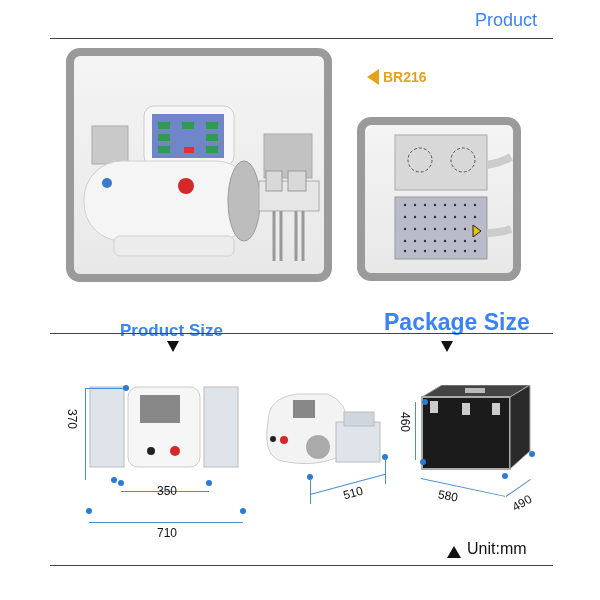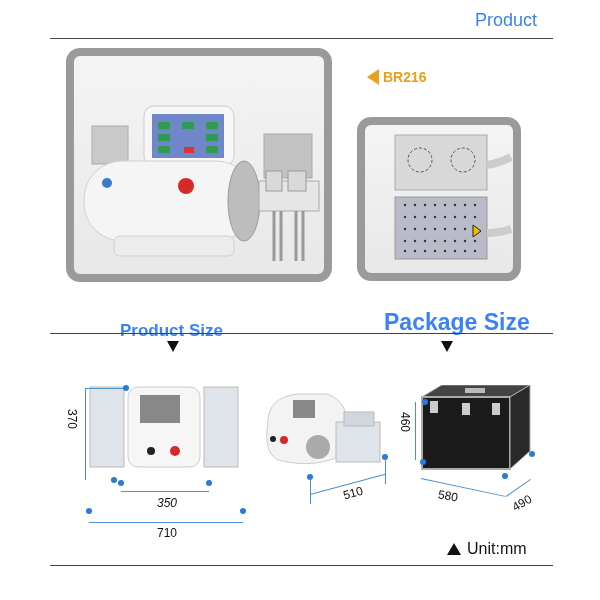--- a/index.html
+++ b/index.html
@@ -8,21 +8,21 @@
   .hr { position:absolute; left:50px; width:503px; height:1px; background:#444; }
   .title { position:absolute; font-size:18px; font-weight:normal; color:#3b82f6; }
   .title.bold { font-weight:bold; }
   .frame { position:absolute; border:8px solid #9a9a9a; border-radius:14px; background:linear-gradient(#f4f4f4,#e8e8e8); box-sizing:border-box; overflow:hidden; }
   .tri-down { position:absolute; width:0; height:0; border-left:6px solid transparent; border-right:6px solid transparent; border-top:11px solid #111; }
   .model { position:absolute; left:367px; top:69px; display:flex; align-items:center; gap:4px; color:#e8a21a; font-size:14px; font-weight:bold; }
   .model .arrow { width:0; height:0; border-top:8px solid transparent; border-bottom:8px solid transparent; border-right:12px solid #e8a21a; }
   .dim { position:absolute; font-size:12px; color:#111; }
   .dot { position:absolute; width:6px; height:6px; border-radius:50%; background:#2a7bd6; }
   .line { position:absolute; background:#4a8fd0; }
-  .unit { position:absolute; left:447px; top:540px; font-size:16px; display:flex; align-items:center; gap:6px; }
+  .unit { position:absolute; left:447px; top:540px; font-size:16px; display:flex; align-items:flex-end; gap:6px; }
   .tri-up { width:0; height:0; border-left:7px solid transparent; border-right:7px solid transparent; border-bottom:12px solid #111; }
 </style>
 </head>
 <body>
 
 <div class="title" style="right:63px; top:10px;">Product</div>
 <div class="hr" style="top:38px;"></div>
 
 <div class="frame" style="left:66px; top:48px; width:266px; height:234px;">
   <svg width="250" height="218" viewBox="0 0 250 218">
@@ -131,21 +131,21 @@
   </svg>
 </div>
 <div class="dim" style="left:62px; top:412px; transform:rotate(90deg);">370</div>
 <div class="line" style="left:85px; top:388px; width:1px; height:92px;"></div>
 <div class="line" style="left:85px; top:388px; width:40px; height:1px;"></div>
 <div class="dot" style="left:123px; top:385px;"></div>
 <div class="dot" style="left:111px; top:477px;"></div>
 <div class="dot" style="left:118px; top:480px;"></div>
 <div class="dot" style="left:206px; top:480px;"></div>
 <div class="line" style="left:121px; top:491px; width:88px; height:1px;"></div>
-<div class="dim" style="left:157px; top:496px;font-style:italic;">350</div>
+<div class="dim" style="left:157px; top:484px;">350</div>
 <div class="dot" style="left:86px; top:508px;"></div>
 <div class="dot" style="left:240px; top:508px;"></div>
 <div class="line" style="left:89px; top:522px; width:154px; height:1px;"></div>
 <div class="dim" style="left:157px; top:526px;">710</div>
 
 <div class="abs" style="left:258px; top:382px; width:130px; height:90px;">
   <svg width="130" height="90" viewBox="0 0 130 90">
     <path d="M10 40 Q10 15 40 12 L70 12 Q90 20 90 45 L90 70 Q60 88 20 78 Q5 70 10 40 Z" fill="#f3f3f3" stroke="#ccc"></path>
     <rect x="35" y="18" width="22" height="18" fill="#888"></rect>
     <circle cx="15" cy="57" r="3" fill="#222"></circle>

